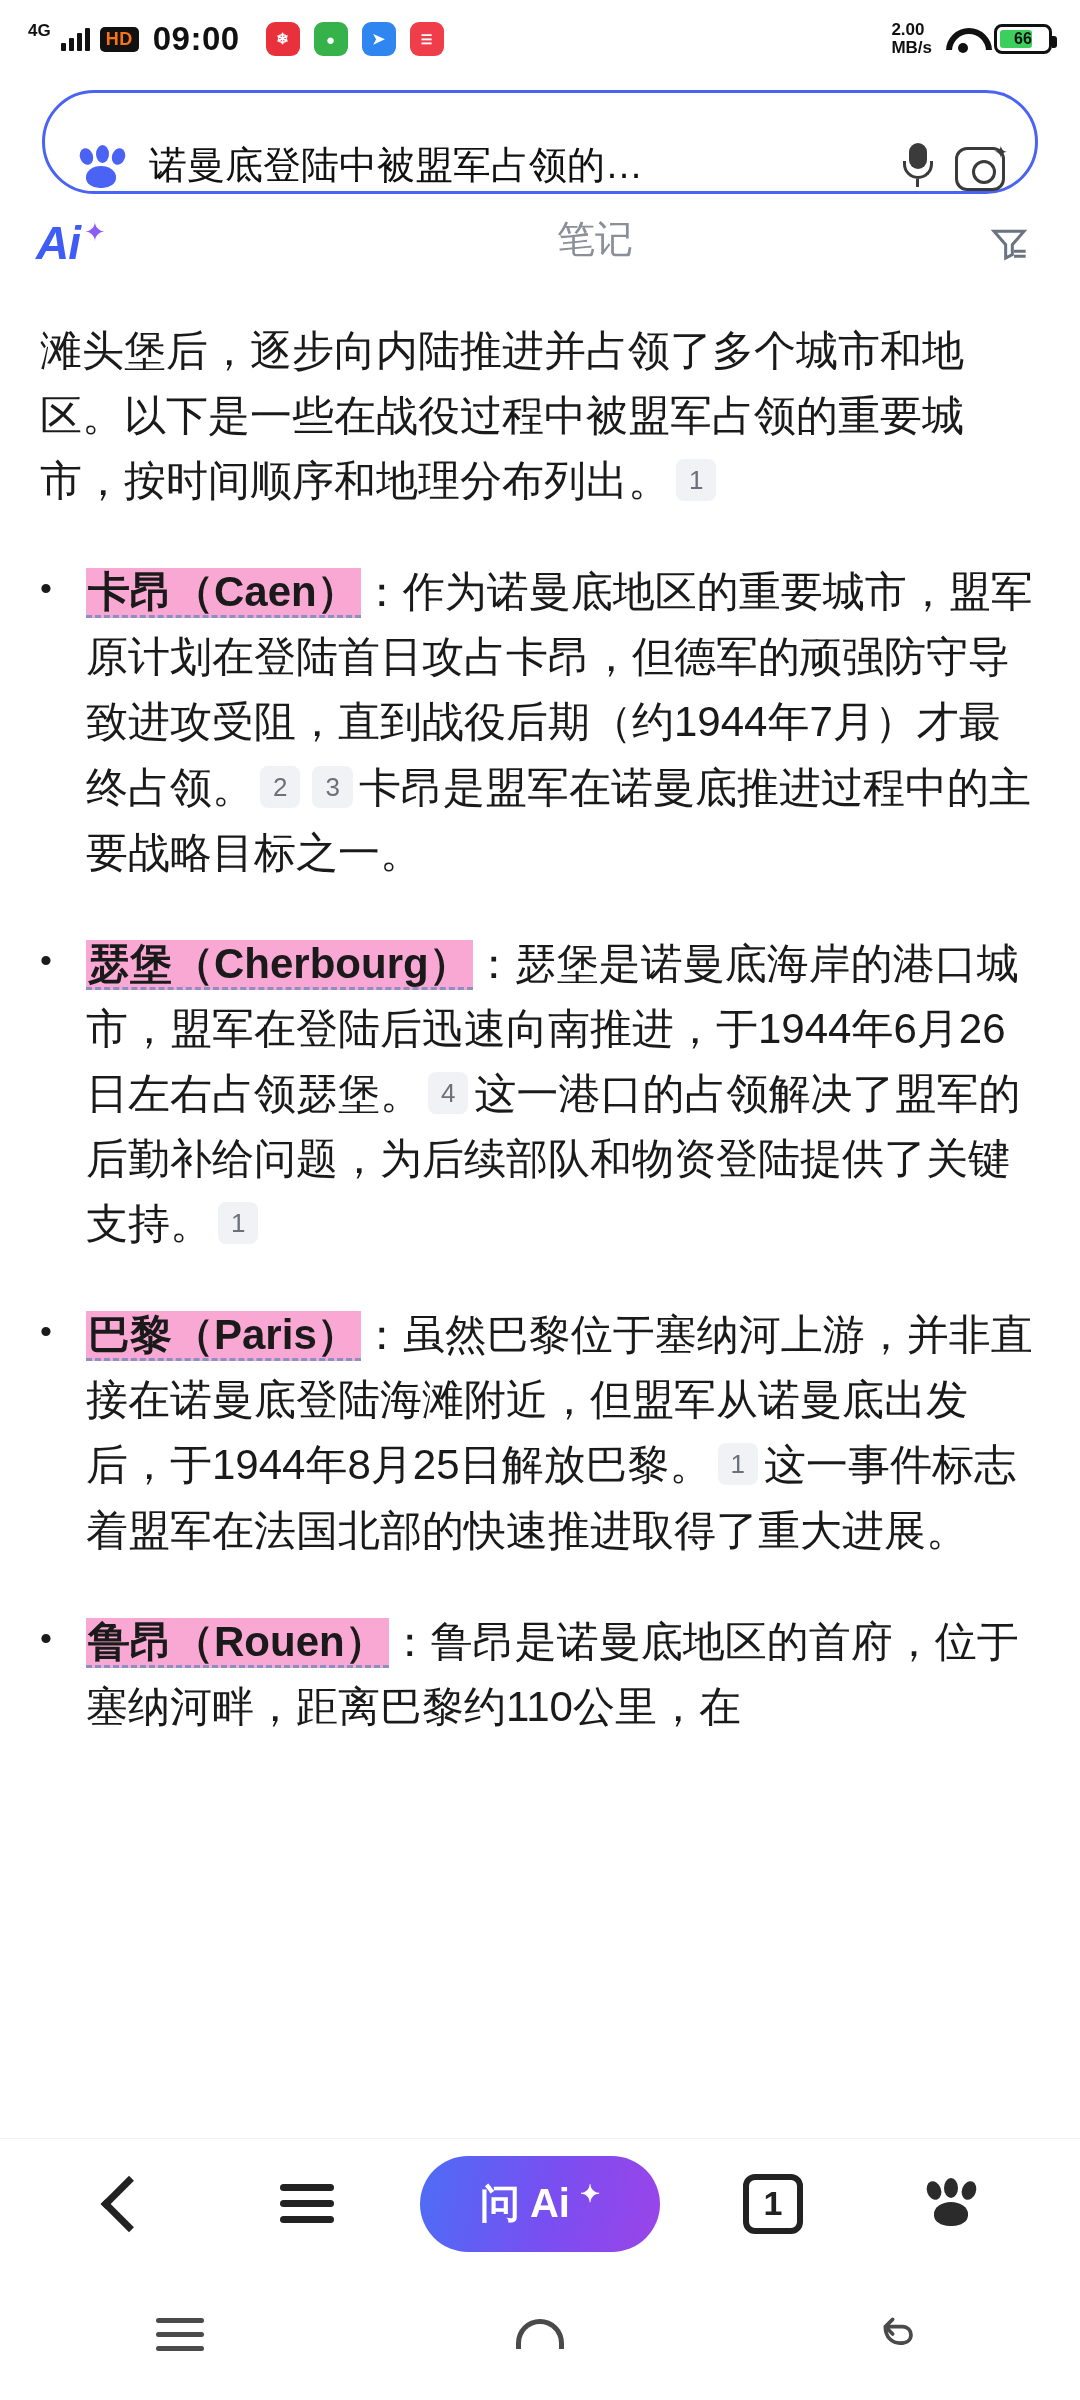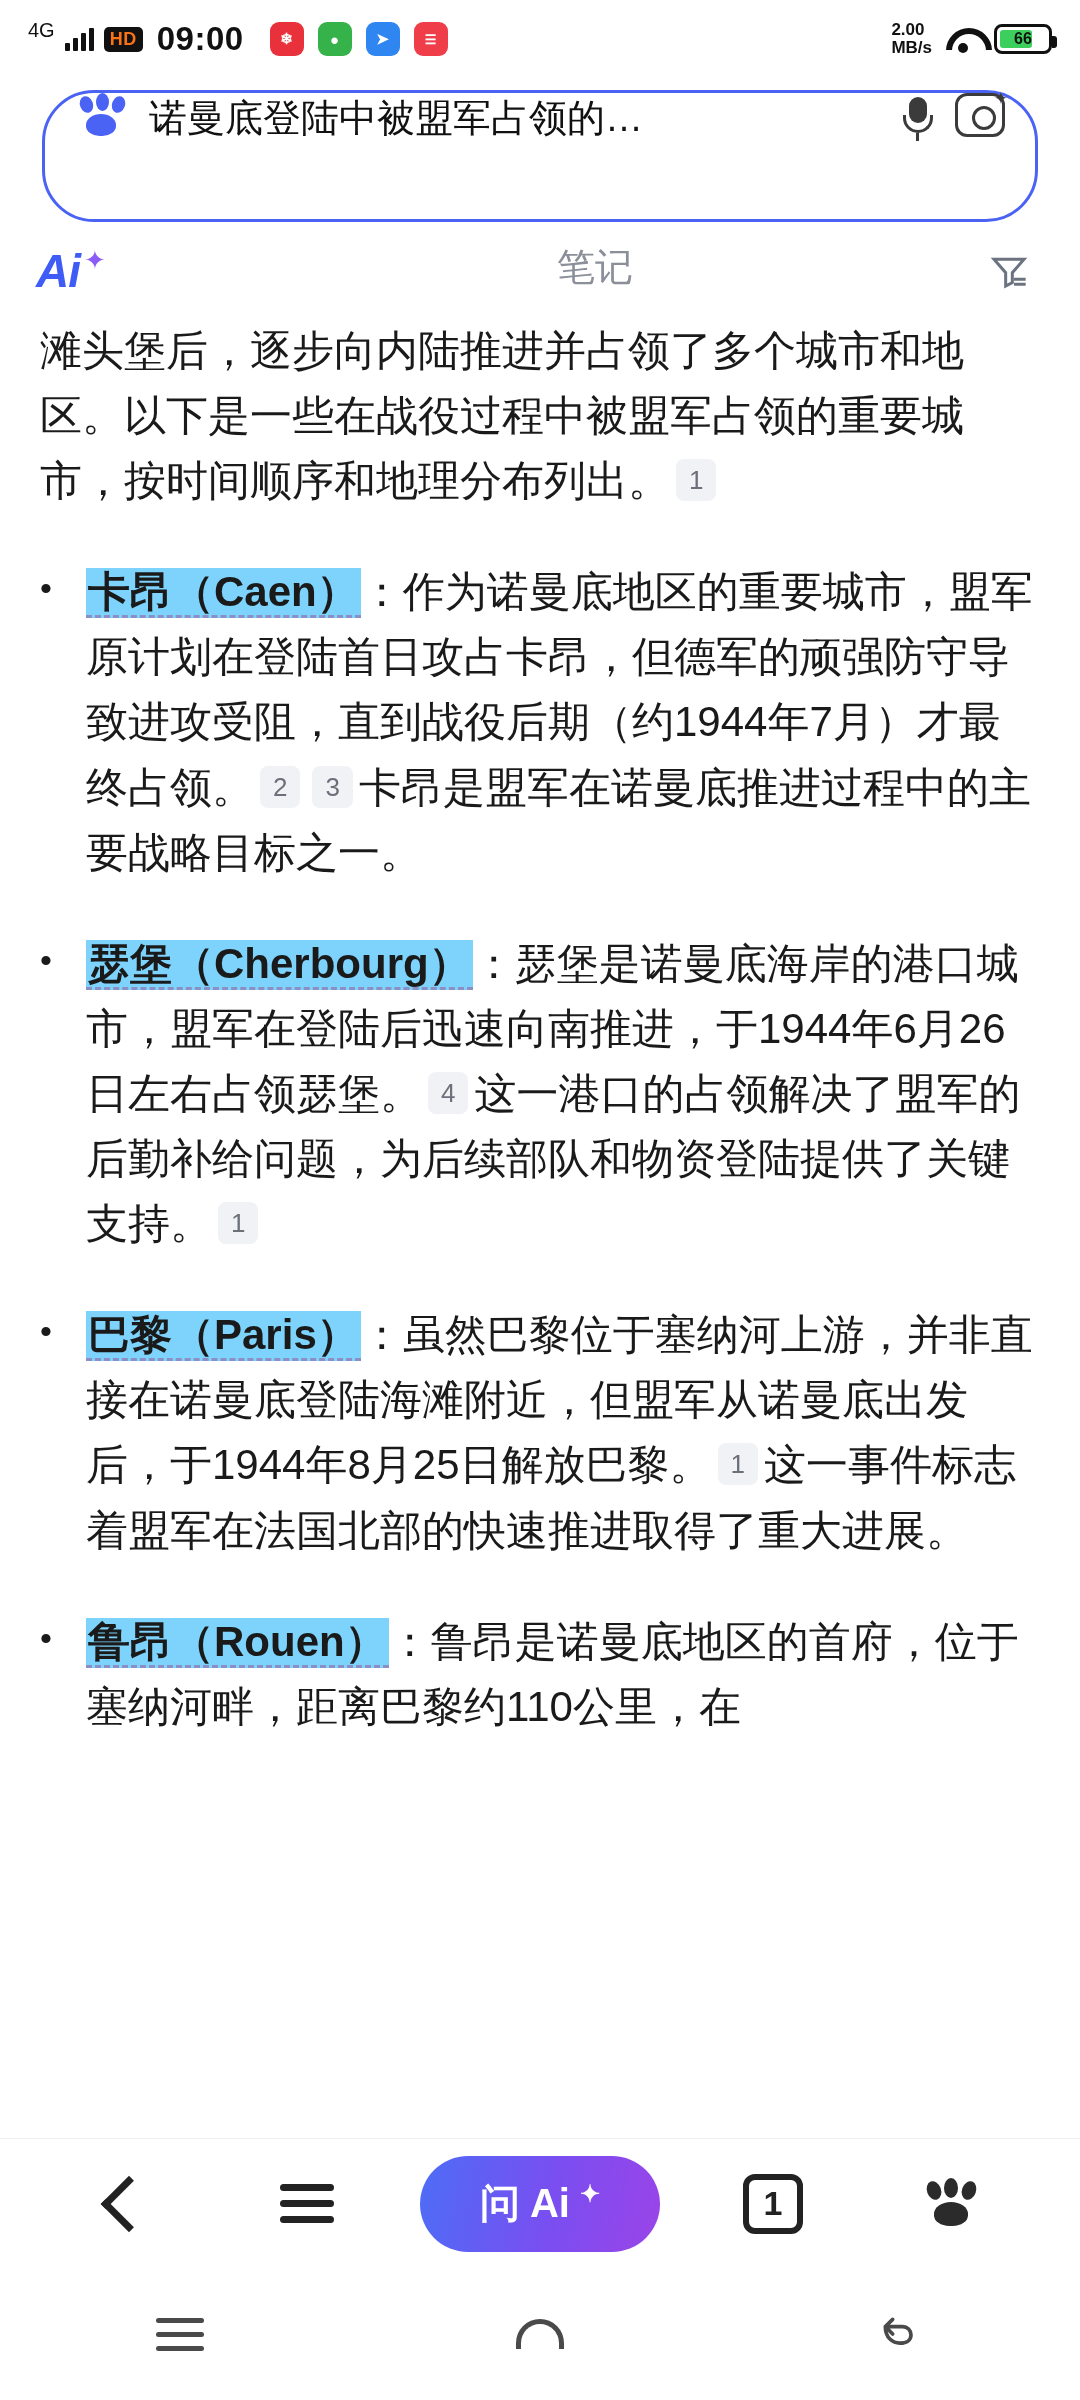--- a/index.html
+++ b/index.html
@@ -15,21 +15,21 @@
   
   .statusbar {
     height: 78px;
     display: flex;
     align-items: center;
     padding: 0 28px;
     font-size: 30px;
     color: #111;
   }
   .sb-left { display: flex; align-items: center; gap: 10px; }
-  .sb-4g { font-size: 20px; line-height: 1; position: relative; top: -9px; font-weight: 400;}
+  .sb-4g { font-size: 17px; line-height: 1; position: relative; top: -9px; font-weight: 700;}
   .sig-bars { display: flex; align-items: flex-end; gap: 3px; height: 24px; }
   .sig-bars i { display: block; width: 5px; background: #111; border-radius: 1px; }
   .sig-bars i:nth-child(1){ height: 8px; }
   .sig-bars i:nth-child(2){ height: 13px; }
   .sig-bars i:nth-child(3){ height: 18px; }
   .sig-bars i:nth-child(4){ height: 23px; }
   .hd-badge {
     background: #111; color: #f97316; font-size: 18px; font-weight: 700;
     padding: 2px 6px; border-radius: 5px; letter-spacing: .5px;
   }
@@ -59,22 +59,22 @@
   .battery::after{
     content:""; position:absolute; right:-8px; top:9px; width:5px; height:12px;
     background:#111; border-radius:0 3px 3px 0;
   }
   .batt-fill { background:#3ccf5e; height:100%; width:70%; border-radius:3px; }
   .batt-num { position:absolute; left:0; right:0; text-align:center; font-size:16px; font-weight:700; color:#111;}
 
   
   .searchwrap { padding: 12px 42px 14px; }
   .searchbar {
-    height: 132px; border: 3px solid #4b63f5; border-radius: 52px;
-    display: flex; align-items: flex-start; padding: 0 30px; gap: 20px;
+    height: 104px; border: 3px solid #4b63f5; border-radius: 52px;
+    display: flex; align-items: flex-end; padding: 0 30px; gap: 20px;
     background: #fff;
   }
   .paw { width: 54px; height: 46px; position: relative; flex: 0 0 auto;}
   .paw span { position: absolute; background: #4b63f5; border-radius: 50%; }
   .paw .p1 { width: 13px; height: 17px; left: 5px;  top: 3px;  transform: rotate(-20deg); }
   .paw .p2 { width: 13px; height: 18px; left: 21px; top: 0px; }
   .paw .p3 { width: 13px; height: 17px; left: 37px; top: 3px;  transform: rotate(20deg); }
   .paw .p4 { width: 30px; height: 22px; left: 11px; top: 21px; border-radius: 50% 50% 45% 45%;}
   .sq { flex: 1 1 auto; font-size: 38px; color: #111; white-space: nowrap; overflow: hidden; text-overflow: ellipsis;}
   .mic { width: 34px; height: 52px; position: relative; flex:0 0 auto;}
@@ -110,21 +110,21 @@
     color: #1a1a1a;
   }
   .para { margin-bottom: 10px; }
   .clip-top { margin-top: -26px; }
   .bullet-item { display: flex; margin-top: 46px; }
   .bullet-dot {
     flex: 0 0 auto; width: 46px; font-size: 34px; line-height: 1.75; color:#1a1a1a;
   }
   .bullet-body { flex: 1 1 auto; }
   .term {
-    background: #7dd3fc;
+    background: #f9a8d4;
     border-bottom: 3px dashed #8b8fc4;
     padding: 0 2px;
     font-weight: 700;
   }
   .ref {
     display: inline-block;
     background: #f1f2f5;
     color: #6c707a;
     font-size: 26px;
     line-height: 1;

